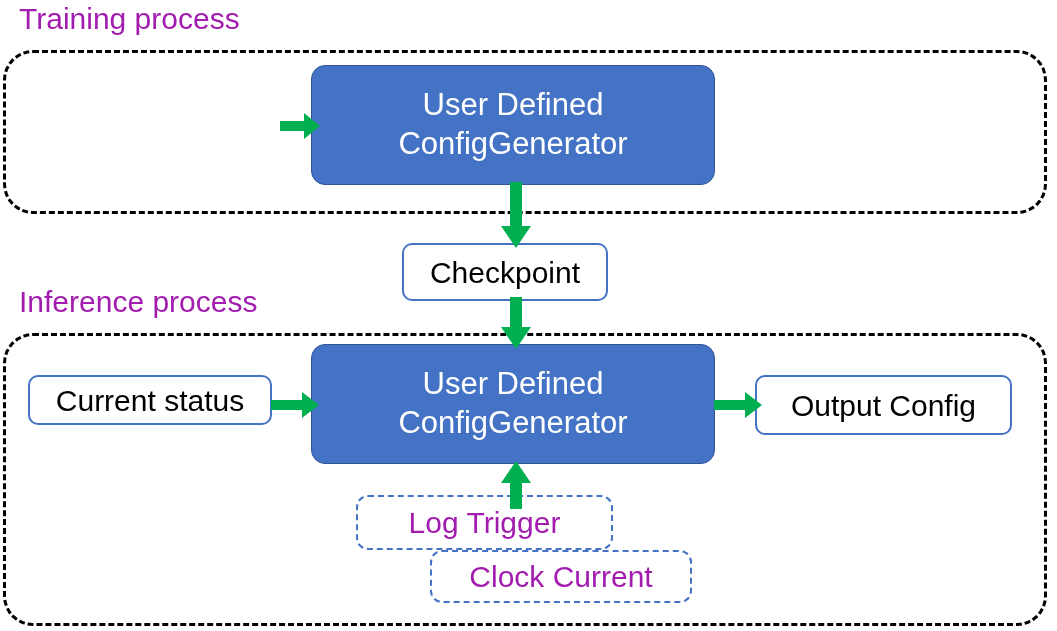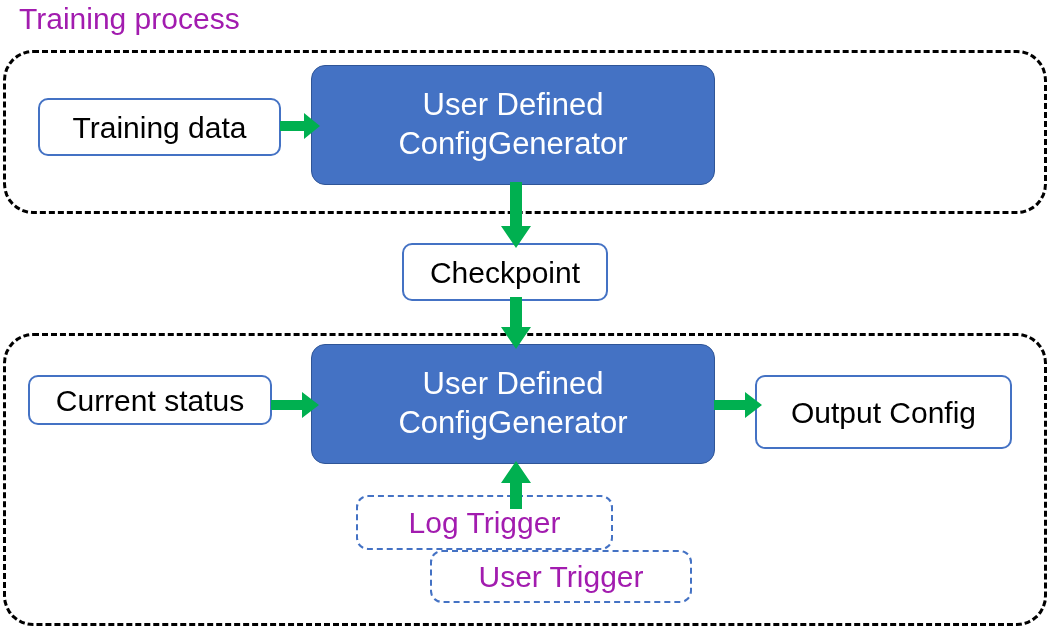--- a/index.html
+++ b/index.html
@@ -63,21 +63,21 @@
     justify-content: center;
     color: #000000;
     font-size: 30px;
     line-height: 1.1;
     white-space: nowrap;
     font-family: "Liberation Sans", sans-serif;
   }
   #box-training-data { left: 38px;  top: 98px;  width: 243px; height: 58px; }
   #box-checkpoint    { left: 394px; top: 243px; width: 206px; height: 58px; margin-left: 8px; }
   #box-current-status{ left: 28px;  top: 375px; width: 244px; height: 50px; }
-  #box-output-config { left: 755px; top: 375px; width: 257px; height: 74px; }
+  #box-output-config { left: 755px; top: 375px; width: 257px; height: 60px; }
 
   
   .filled-box {
     position: absolute;
     box-sizing: border-box;
     background: #4472C4;
     border: 1px solid #2F5597;
     border-radius: 14px;
     display: flex;
     flex-direction: column;
@@ -123,23 +123,20 @@
 </style>
 </head>
 <body>
 
 <div id="canvas">
 
   <div class="section-caption" id="caption-training">Training process</div>
 
   <div class="process-container" id="container-training"></div>
 
-  <div class="plain-box" id="box-training-data">
-    <span>Training data</span>
-  </div>
 
   <div class="arrow" id="arrow-training-data">
     <svg width="40" height="32" viewBox="0 0 40 32" xmlns="http://www.w3.org/2000/svg">
       <path d="M0,11 L24,11 L24,3 L40,16 L24,29 L24,21 L0,21 Z" fill="#00B050"></path>
     </svg>
   </div>
 
   <div class="filled-box" id="box-generator-training">
     <span>User Defined</span>
     <span>ConfigGenerator</span>
@@ -154,20 +151,21 @@
   <div class="plain-box" id="box-checkpoint">
     <span>Checkpoint</span>
   </div>
 
   <div class="arrow" id="arrow-ckpt-to-infer">
     <svg width="38" height="52" viewBox="0 0 38 52" xmlns="http://www.w3.org/2000/svg">
       <path d="M13,0 L25,0 L25,30 L34,30 L19,52 L4,30 L13,30 Z" fill="#00B050"></path>
     </svg>
   </div>
 
+  <div class="section-caption" id="caption-inference">Inference process</div>
 
   <div class="process-container" id="container-inference"></div>
 
   <div class="plain-box" id="box-current-status">
     <span>Current status</span>
   </div>
 
   <div class="arrow" id="arrow-current-status">
     <svg width="48" height="32" viewBox="0 0 48 32" xmlns="http://www.w3.org/2000/svg">
       <path d="M0,11 L31,11 L31,3 L48,16 L31,29 L31,21 L0,21 Z" fill="#00B050"></path>
@@ -193,16 +191,16 @@
     <svg width="38" height="48" viewBox="0 0 38 48" xmlns="http://www.w3.org/2000/svg">
       <path d="M19,0 L34,22 L25,22 L25,48 L13,48 L13,22 L4,22 Z" fill="#00B050"></path>
     </svg>
   </div>
 
   <div class="trigger-box" id="box-log-trigger">
     <span>Log Trigger</span>
   </div>
 
   <div class="trigger-box" id="box-clock-trigger">
-    <span>User Trigger</span>
+    <span>Clock Current</span>
   </div>
 
 </div>
 
 </body></html>

